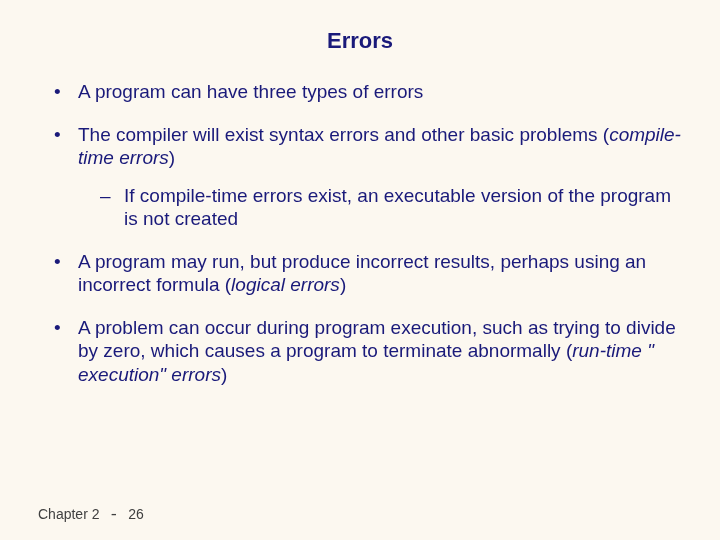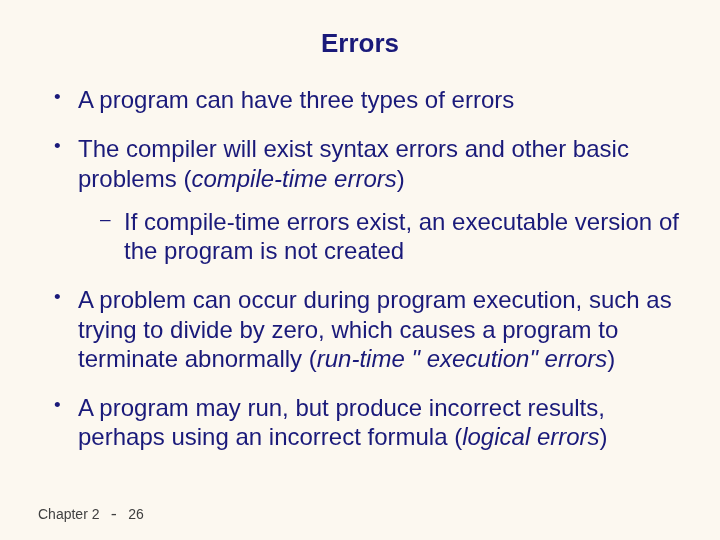--- a/index.html
+++ b/index.html
@@ -14,29 +14,29 @@
   }
   .slide {
     box-sizing: border-box;
     width: 720px;
     height: 540px;
     padding: 28px 38px 0 38px;
     position: relative;
   }
   .title {
     text-align: center;
-    font-size: 26px;
+    font-size: 22px;
     font-weight: bold;
     margin: 0 0 26px 0;
   }
   ul.top {
     list-style: none;
     padding: 0;
     margin: 0 0 0 6px;
-    font-size: 24px;
+    font-size: 19px;
     line-height: 1.22;
   }
   ul.top > li {
     position: relative;
     padding-left: 34px;
     margin-bottom: 20px;
   }
   ul.top > li::before {
     content: "•";
     position: absolute;
@@ -99,25 +99,25 @@
     <li>
       <span>The compiler will exist syntax errors and other basic problems (</span><span class="it">compile-time errors</span><span>)</span>
       <ul class="sub">
         <li>
           <span>If compile-time errors exist, an executable version of the program is not created</span>
         </li>
       </ul>
     </li>
 
     <li>
-      <span>A problem can occur during program execution, such as trying to divide by zero, which causes a program to terminate abnormally (</span><span class="it">run-time " execution" errors</span><span>)</span>
+      <span>A program may run, but produce incorrect results, perhaps using an incorrect formula (</span><span class="it">logical errors</span><span>)</span>
     </li>
 
     <li>
-      <span>A program may run, but produce incorrect results, perhaps using an incorrect formula (</span><span class="it">logical errors</span><span>)</span>
+      <span>A problem can occur during program execution, such as trying to divide by zero, which causes a program to terminate abnormally (</span><span class="it">run-time " execution" errors</span><span>)</span>
     </li>
 
   </ul>
 
   <div class="footer">
     <div class="pagenum">
       <span>Chapter 2</span><span class="dash"> - </span><span>26</span>
     </div>
   </div>
 

